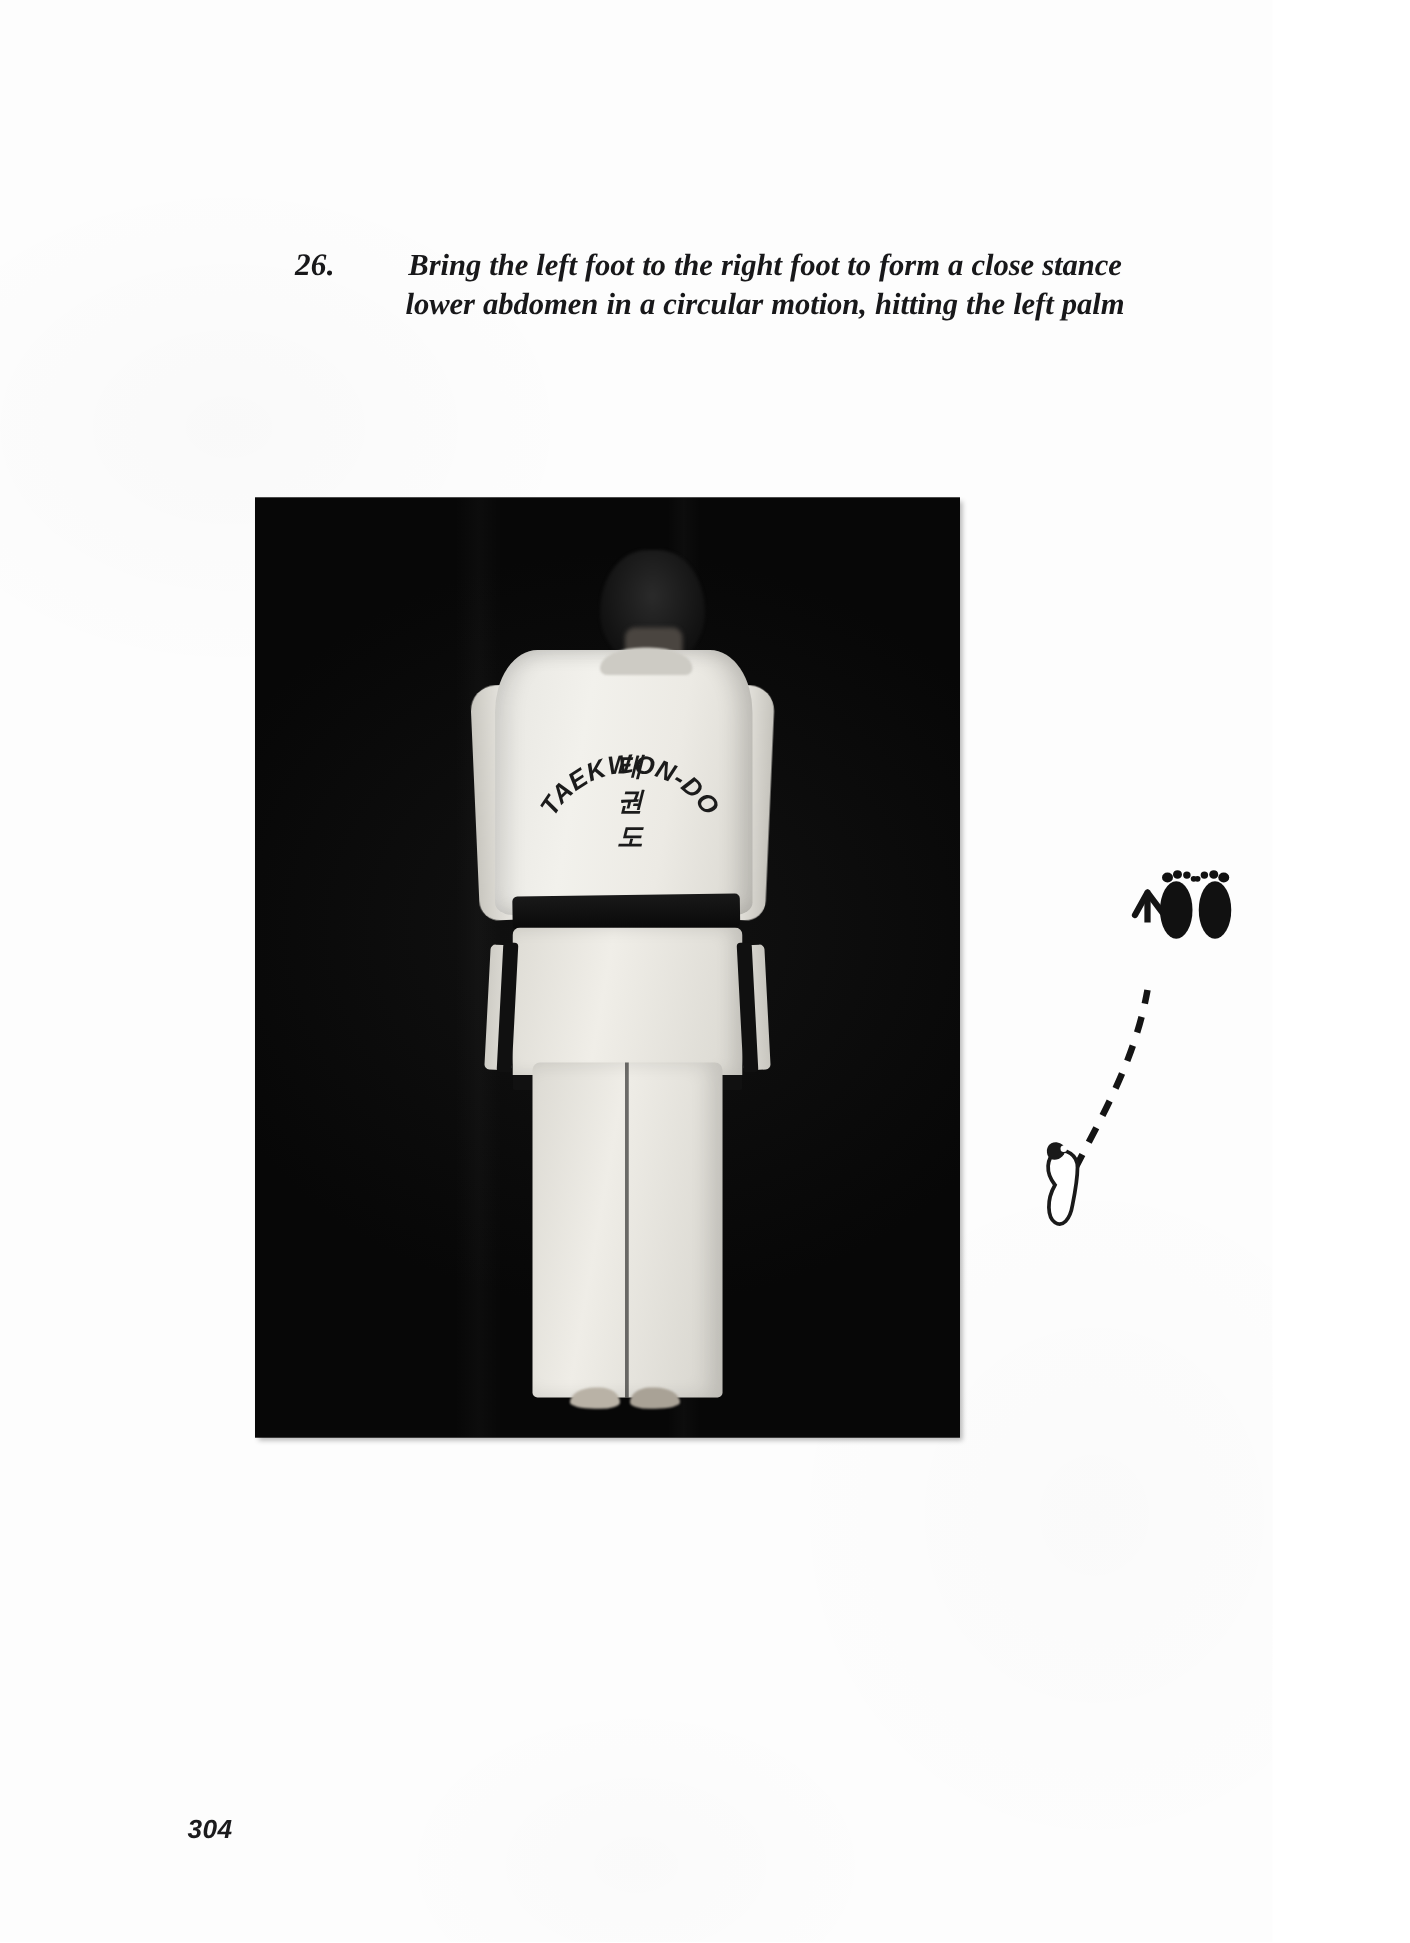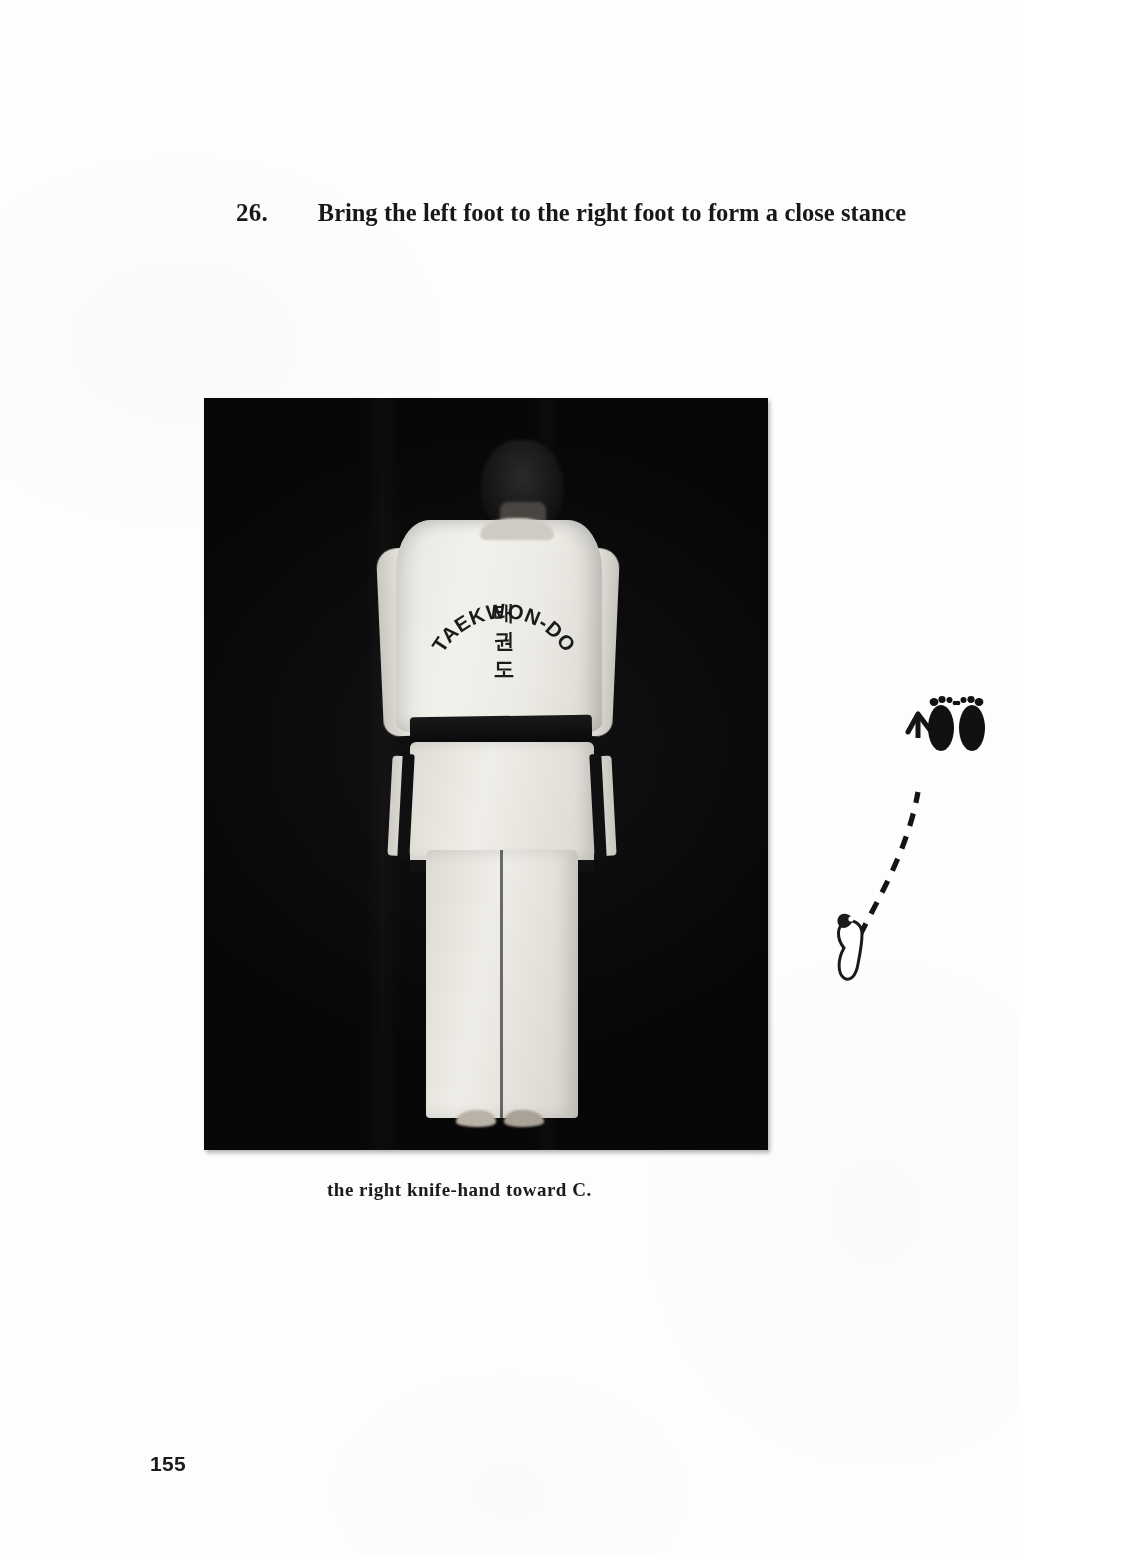--- a/index.html
+++ b/index.html
@@ -12,20 +12,21 @@
     width: 1018px;
     height: 1554px;
     background: #fdfdfd;
     overflow: hidden;
     font-family: "Liberation Serif", serif;
     
     background-image:
       radial-gradient(ellipse 420px 300px at 18% 22%, rgba(0,0,0,0.016), rgba(0,0,0,0) 70%),
       radial-gradient(ellipse 380px 420px at 86% 78%, rgba(0,0,0,0.013), rgba(0,0,0,0) 72%),
       radial-gradient(ellipse 300px 200px at 50% 96%, rgba(0,0,0,0.010), rgba(0,0,0,0) 70%);
+    font-style: italic;
   }
 
   
   .instruction {
     position: absolute;
     left: 236px;
     top: 198px;
     width: 690px;
     display: flex;
     align-items: flex-start;
@@ -276,20 +277,21 @@
 </style>
 </head>
 <body>
 
 <div id="page">
 
   <div class="instruction">
     <div class="step-number">26.</div>
     <div class="step-text">
       <span class="ln">Bring the left foot to the right foot to form a close stance</span>
+      <span class="ln">lower abdomen in a circular motion, hitting the left palm</span>
     </div>
   </div>
 
   <div class="photo-frame">
     <div class="photo-bg"></div>
     <div class="scan-band"></div>
     <div class="scan-band b2"></div>
 
     <div class="figure">
       <div class="hair"></div>
@@ -355,18 +357,17 @@
                  C 42 264, 40 274, 38 284 C 36 296, 30 302, 24 298
                  C 18 294, 17 280, 24 268 Z" fill="#ffffff" stroke="#1a1a1a" stroke-width="3"></path>
         <path d="M 18 244 C 16 238, 20 233, 26 234 C 32 235, 34 241, 30 245
                  C 26 249, 20 249, 18 244 Z" fill="#1a1a1a"></path>
         <circle cx="31" cy="239" r="2.6" fill="#ffffff"></circle>
       </g>
     </svg>
   </div>
 
   <div class="caption">
-    <span class="ln">the right knife-hand toward C.</span>
   </div>
 
-  <div class="page-number">155</div>
+  <div class="page-number">304</div>
 
 </div>
 
 </body></html>

